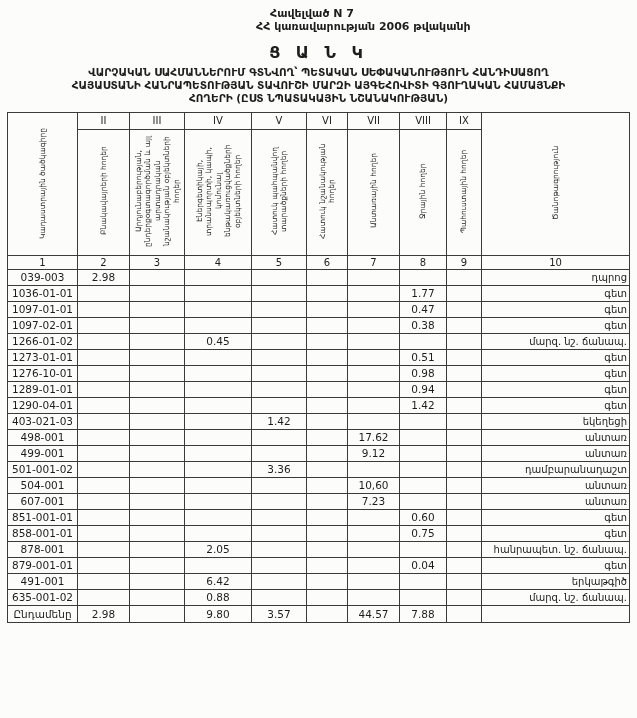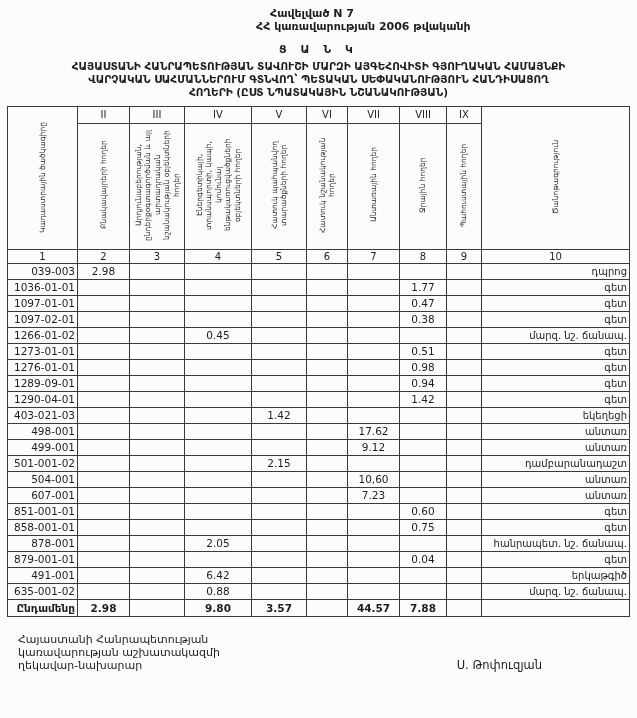--- a/index.html
+++ b/index.html
@@ -6,59 +6,59 @@
   .page {
     width:637px; height:718px; margin:0 auto; background:#fcfcfa;
     color:#1d1d1d; font-family:"DejaVu Sans", sans-serif;
     position:relative; overflow:hidden; box-sizing:border-box;
   }
   
   .annex { padding-top:8px; margin-left:256px; font-size:11px; font-weight:bold; line-height:1.18; }
   .annex .l1 { margin-left:14px; }
   
   .title { text-align:center; margin-top:9px; font-weight:bold; }
-  .title .heading { font-size:11px; letter-spacing:5px; margin-bottom:4px; }
+  .title .heading { font-size:16px; letter-spacing:5px; margin-bottom:4px; }
   .title .line { font-size:10.5px; line-height:13px; }
   
   table { border-collapse:collapse; table-layout:fixed; width:622px; margin:7px auto 0;border-radius:14px; }
   td { border:1px solid #3a3a3a; padding:0 2px; font-size:10.5px; overflow:hidden;
        white-space:nowrap; box-sizing:border-box; }
   tr.roman-row td { height:16px; text-align:center; font-size:10px; }
   tr.rot-row td { height:120px; text-align:center; vertical-align:middle; }
   tr.num-row td { height:14px; text-align:center; font-size:10px; }
   tbody td { height:16px; }
-  td.code { text-align:right;margin-left:36px; }
+  td.code { text-align:center;margin-left:36px; }
   td.val  { text-align:center; }
   td.note { text-align:right; font-size:10px; }
   .rot {
     writing-mode:vertical-rl; transform:rotate(180deg);
     display:inline-block; white-space:normal;
     font-size:7.5px; line-height:1.25; height:112px; max-width:100%;
   }
   .rot.tall { height:140px; }
-  tr.total-row td { height:17px;font-weight:bold; }
+  tr.total-row td { height:17px; }
   
   .footer { display:flex; justify-content:space-between; align-items:flex-end;
             margin:16px 95px 0 18px; font-size:11px; line-height:1.2; }
   .sig { font-size:11.5px; }
 </style>
 </head>
 <body>
 
 <div class="page">
 
   <div class="annex">
     <div class="l1">Հավելված N 7</div>
     <div>ՀՀ կառավարության 2006 թվականի</div>
   </div>
 
   <div class="title">
     <div class="heading">Ց Ա Ն Կ</div>
+    <div class="line">ՎԱՐՉԱԿԱՆ ՍԱՀՄԱՆՆԵՐՈՒՄ ԳՏՆՎՈՂ՝ ՊԵՏԱԿԱՆ ՍԵՓԱԿԱՆՈՒԹՅՈՒՆ ՀԱՆԴԻՍԱՑՈՂ</div>
     <div class="line">ՀԱՅԱՍՏԱՆԻ ՀԱՆՐԱՊԵՏՈՒԹՅԱՆ ՏԱՎՈՒՇԻ ՄԱՐԶԻ ԱՅԳԵՀՈՎԻՏԻ ԳՅՈՒՂԱԿԱՆ ՀԱՄԱՅՆՔԻ</div>
-    <div class="line">ՎԱՐՉԱԿԱՆ ՍԱՀՄԱՆՆԵՐՈՒՄ ԳՏՆՎՈՂ՝ ՊԵՏԱԿԱՆ ՍԵՓԱԿԱՆՈՒԹՅՈՒՆ ՀԱՆԴԻՍԱՑՈՂ</div>
     <div class="line">ՀՈՂԵՐԻ (ԸՍՏ ՆՊԱՏԱԿԱՅԻՆ ՆՇԱՆԱԿՈՒԹՅԱՆ)</div>
   </div>
 
   <table>
     <colgroup>
       <col style="width:70px">
         <col style="width:52px">
         <col style="width:55px">
       <col style="width:67px">
         <col style="width:55px">
@@ -175,33 +175,33 @@
           <td class="val"></td>
           <td class="val"></td>
           <td class="val"></td>
           <td class="val"></td>
           <td class="val"></td>
           <td class="val">0.51</td>
           <td class="val"></td>
           <td class="note">գետ</td>
         </tr>
         <tr>
-          <td class="code">1276-01-01</td>
+          <td class="code">1276-10-01</td>
           <td class="val"></td>
           <td class="val"></td>
           <td class="val"></td>
           <td class="val"></td>
           <td class="val"></td>
           <td class="val"></td>
           <td class="val">0.98</td>
           <td class="val"></td>
           <td class="note">գետ</td>
         </tr>
         <tr>
-          <td class="code">1289-09-01</td>
+          <td class="code">1289-01-01</td>
           <td class="val"></td>
           <td class="val"></td>
           <td class="val"></td>
           <td class="val"></td>
           <td class="val"></td>
           <td class="val"></td>
           <td class="val">0.94</td>
           <td class="val"></td>
           <td class="note">գետ</td>
         </tr>
@@ -251,21 +251,21 @@
           <td class="val">9.12</td>
           <td class="val"></td>
           <td class="val"></td>
           <td class="note">անտառ</td>
         </tr>
         <tr>
           <td class="code">501-001-02</td>
           <td class="val"></td>
           <td class="val"></td>
           <td class="val"></td>
-          <td class="val">2.15</td>
+          <td class="val">3.36</td>
           <td class="val"></td>
           <td class="val"></td>
           <td class="val"></td>
           <td class="val"></td>
           <td class="note">դամբարանադաշտ</td>
         </tr>
         <tr>
           <td class="code">504-001</td>
           <td class="val"></td>
           <td class="val"></td>
@@ -371,22 +371,14 @@
         <td class="val">3.57</td>
         <td class="val"></td>
         <td class="val">44.57</td>
         <td class="val">7.88</td>
         <td class="val"></td>
         <td class="note"></td>
       </tr>
     </tbody>
   </table>
 
-  <div class="footer">
-    <div>
-      <div>Հայաստանի Հանրապետության</div>
-      <div>կառավարության աշխատակազմի</div>
-      <div>ղեկավար-նախարար</div>
-    </div>
-    <div class="sig">Ս. Թոփուզյան</div>
-  </div>
 
 </div>
 
 </body></html>

